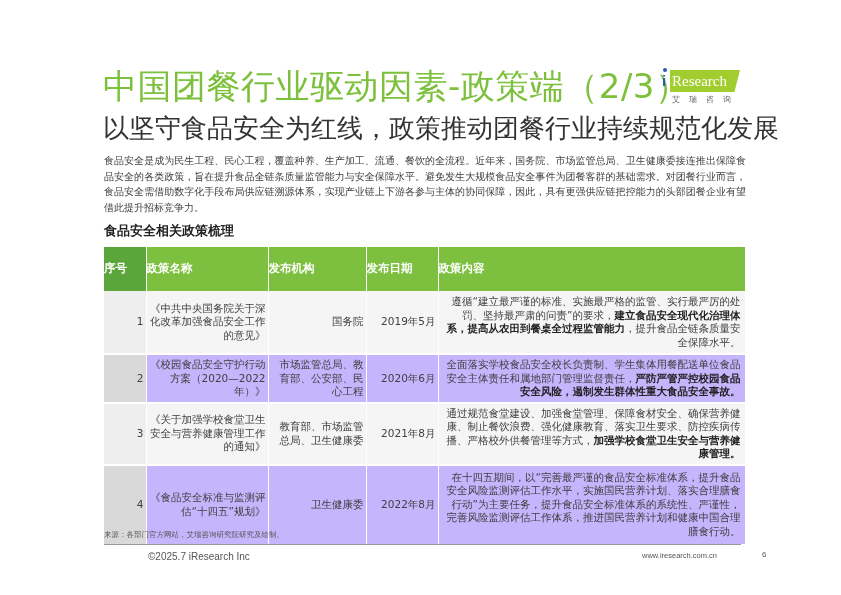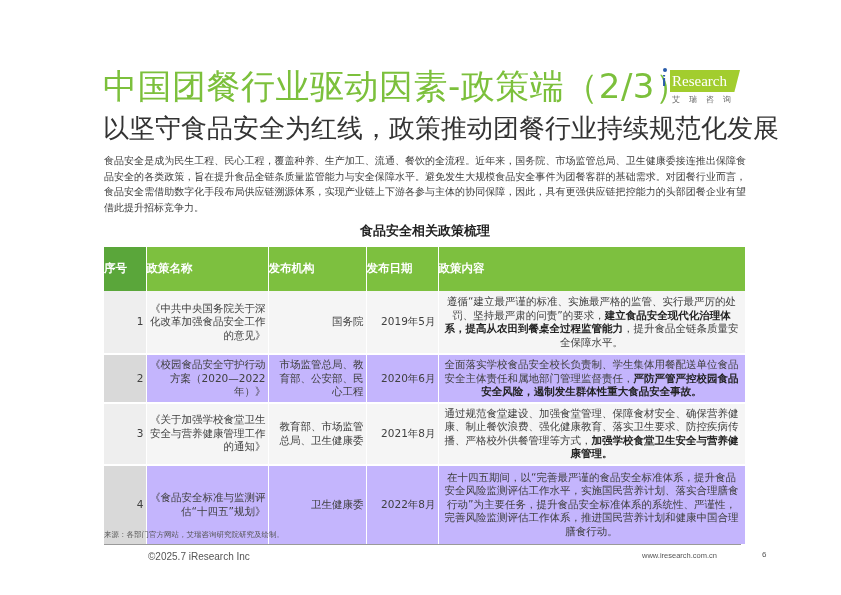--- a/index.html
+++ b/index.html
@@ -29,39 +29,39 @@
     .logo-cn {
       position: absolute; left: 12px; top: 28px; font-size: 8px; color: #666;
       letter-spacing: 9px; white-space: nowrap;
     }
 
     .intro {
       position: absolute; left: 104px; top: 153px; width: 642px;
       font-size: 10px; line-height: 15.5px; color: #404040; text-align: justify;
     }
     .table-title {
-      position: absolute; left: 104px; top: 222px; width: 642px; text-align: center;
+      position: absolute; left: 104px; top: 222px; width: 642px; 
       font-size: 13px; font-weight: bold; color: #222;
     }
 
     table.policy {
       position: absolute; left: 104px; top: 247px; width: 641px;
       border-collapse: collapse; table-layout: fixed;
       font-size: 10.5px; line-height: 13.5px;
     }
     table.policy th {
       background: #7dc03f; color: #ffffff; font-weight: bold; height: 44px;
       font-size: 11.5px; border-right: 1px solid #ffffff; text-align: left;
     }
     table.policy th.idx { background: #5aa63a; }
     table.policy td {
       border-right: 1px solid #ffffff; border-bottom: 2px solid #ffffff;
       text-align: right; color: #404040; padding: 2px 2px; vertical-align: middle;
     }
-    table.policy td.content { text-align: center; padding: 3px 4px; }
+    table.policy td.content { text-align: right; padding: 3px 4px; }
     table.policy tr.odd td { background: #f5f5f5; }
     table.policy tr.even td { background: #c4b5fd; }
     table.policy tr.odd td.idx { background: #eeeeee; }
     table.policy tr.even td.idx { background: #d9d9d9; }
     td b { font-weight: bold; color: #222; }
 
     .source { position: absolute; left: 104px; top: 530px; font-size: 7.5px; color: #555; }
     .footer-line { position: absolute; left: 104px; top: 544px; width: 637px; height: 1px; background: #9a9a9a; }
     .copyright { position: absolute; left: 104px; top: 551px; font-size: 10px; color: #555; font-family: "Liberation Sans", sans-serif; margin-left: 44px; }
     .website { position: absolute; left: 642px; top: 551px; font-size: 7.5px; color: #555; font-family: "Liberation Sans", sans-serif; }

